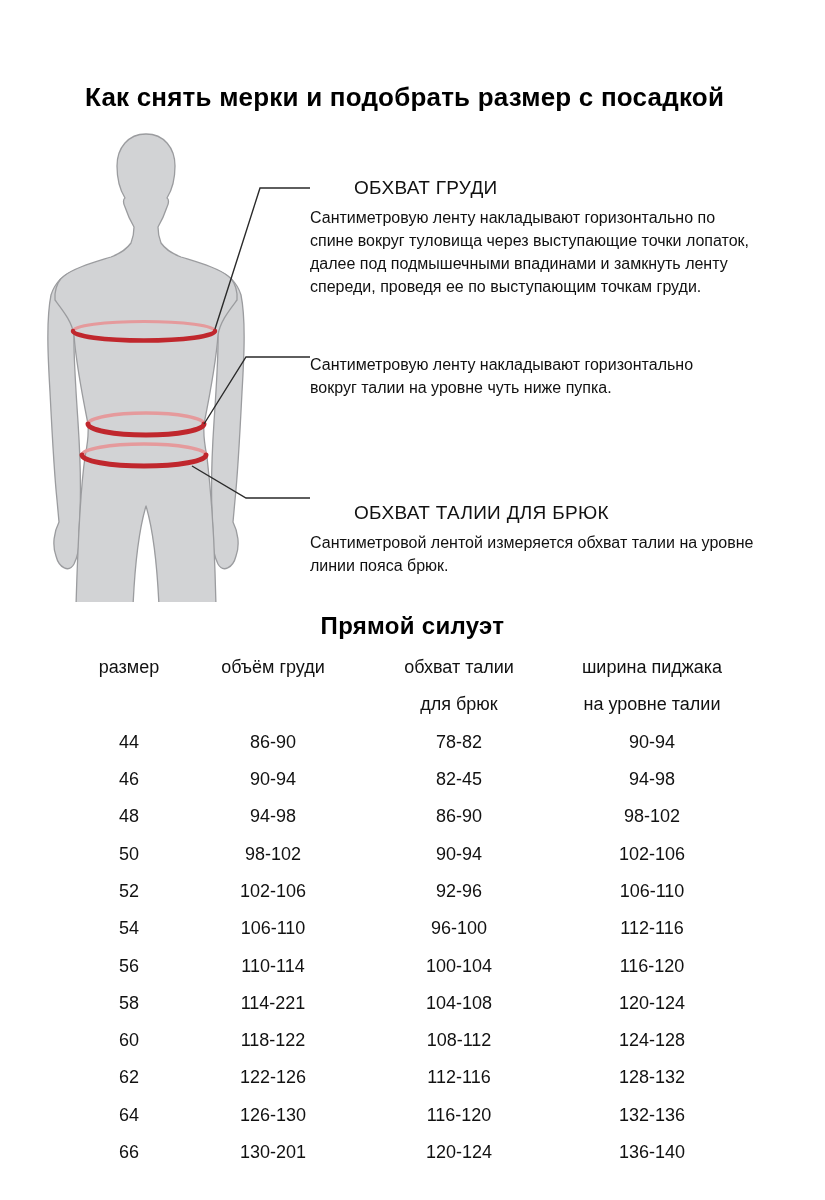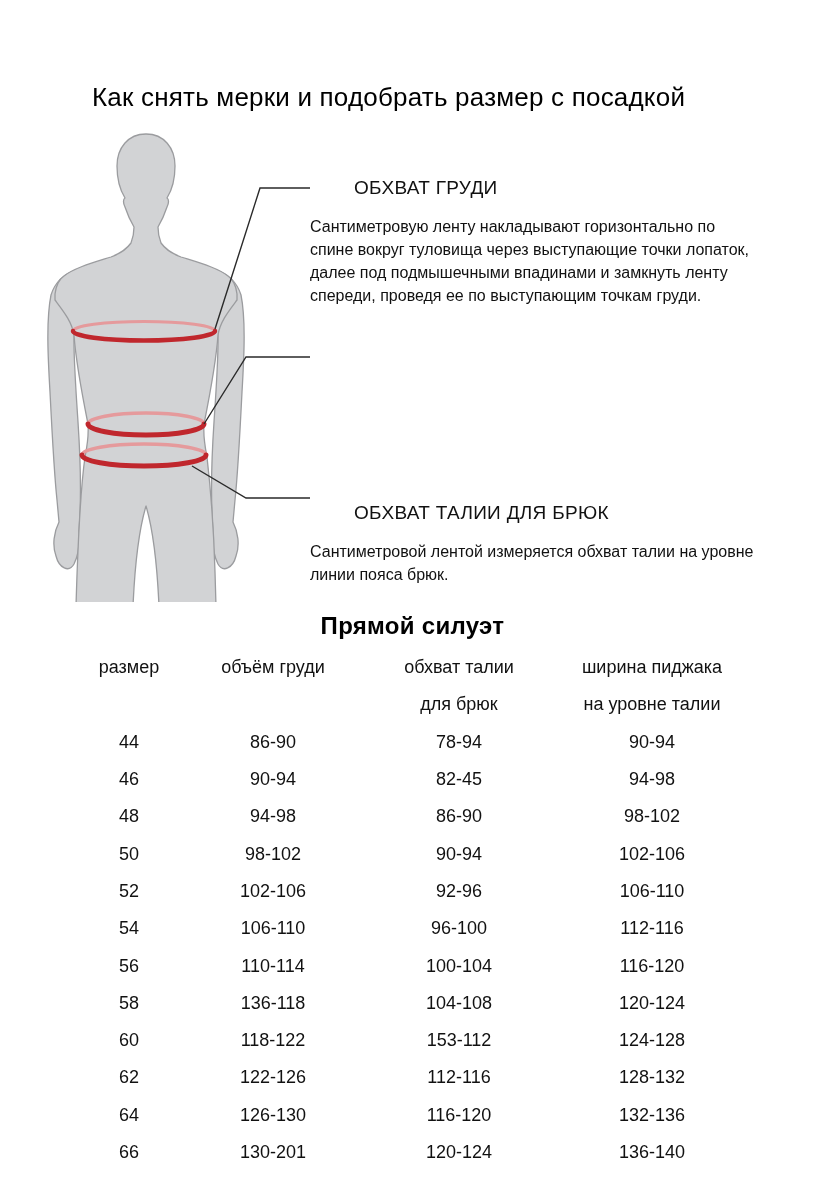--- a/index.html
+++ b/index.html
@@ -7,35 +7,35 @@
     width:825px; height:1200px;
     background:#ffffff;
     font-family:"Liberation Sans","DejaVu Sans",sans-serif;
     color:#1a1a1a;
     position:relative;
     overflow:hidden;
   }
   .page { position:absolute; inset:0; }
 
   .main-title {
-    position:absolute; left:92px; top:82px;
-    font-size:26px; font-weight:400; color:#000;
+    position:absolute; left:85px; top:82px;
+    font-size:26px; font-weight:700; color:#000;
     white-space:nowrap; letter-spacing:0.2px;
   }
 
   .figure-wrap { position:absolute; left:20px; top:132px; width:290px; height:470px; }
   .figure-wrap svg { display:block; }
 
   .section { position:absolute; left:310px; width:515px; }
   .section-heading {
     font-size:19px; font-weight:400; color:#111;
     letter-spacing:0.3px; white-space:nowrap;margin-left:44px;
   }
   .section-text {
-    margin-top:16px;
+    margin-top:7px;
     font-size:16px; line-height:23px; color:#111;
     white-space:pre-line;
   }
   .sec-1 { top:177px; }
   .sec-2 { top:346px; }
   .sec-3 { top:502px; }
 
   .table-title {
     position:absolute; left:0; top:612px; width:825px;
     text-align:center; font-size:24px; font-weight:700; color:#000;
@@ -147,20 +147,22 @@
 
   <div class="section sec-1">
     <div class="section-heading">ОБХВАТ ГРУДИ</div>
     <div class="section-text">Сантиметровую ленту накладывают горизонтально по
 спине вокруг туловища через выступающие точки лопаток,
 далее под подмышечными впадинами и замкнуть ленту
 спереди, проведя ее по выступающим точкам груди.</div>
   </div>
 
   <div class="section sec-2">
+    <div class="section-text">Сантиметровую  ленту накладывают горизонтально
+вокруг талии на уровне чуть ниже пупка.</div>
   </div>
 
   <div class="section sec-3">
     <div class="section-heading">ОБХВАТ ТАЛИИ ДЛЯ БРЮК</div>
     <div class="section-text">Сантиметровой лентой измеряется обхват талии на уровне
 линии пояса брюк.</div>
   </div>
 
   <div class="table-title">Прямой силуэт</div>
 
@@ -171,27 +173,27 @@
       <div class="tcell">обхват талии</div>
       <div class="tcell">ширина пиджака</div>
     </div>
     <div class="trow">
       <div class="tcell"></div>
       <div class="tcell"></div>
       <div class="tcell">для брюк</div>
       <div class="tcell">на уровне талии</div>
     </div>
 
-  <div class="trow"><div class="tcell">44</div><div class="tcell">86-90</div><div class="tcell">78-94</div><div class="tcell">90-94</div></div>
+  <div class="trow"><div class="tcell">44</div><div class="tcell">86-90</div><div class="tcell">78-82</div><div class="tcell">90-94</div></div>
       <div class="trow"><div class="tcell">46</div><div class="tcell">90-94</div><div class="tcell">82-45</div><div class="tcell">94-98</div></div>
       <div class="trow"><div class="tcell">48</div><div class="tcell">94-98</div><div class="tcell">86-90</div><div class="tcell">98-102</div></div>
       <div class="trow"><div class="tcell">50</div><div class="tcell">98-102</div><div class="tcell">90-94</div><div class="tcell">102-106</div></div>
       <div class="trow"><div class="tcell">52</div><div class="tcell">102-106</div><div class="tcell">92-96</div><div class="tcell">106-110</div></div>
       <div class="trow"><div class="tcell">54</div><div class="tcell">106-110</div><div class="tcell">96-100</div><div class="tcell">112-116</div></div>
       <div class="trow"><div class="tcell">56</div><div class="tcell">110-114</div><div class="tcell">100-104</div><div class="tcell">116-120</div></div>
-      <div class="trow"><div class="tcell">58</div><div class="tcell">136-118</div><div class="tcell">104-108</div><div class="tcell">120-124</div></div>
-      <div class="trow"><div class="tcell">60</div><div class="tcell">118-122</div><div class="tcell">153-112</div><div class="tcell">124-128</div></div>
+      <div class="trow"><div class="tcell">58</div><div class="tcell">114-221</div><div class="tcell">104-108</div><div class="tcell">120-124</div></div>
+      <div class="trow"><div class="tcell">60</div><div class="tcell">118-122</div><div class="tcell">108-112</div><div class="tcell">124-128</div></div>
       <div class="trow"><div class="tcell">62</div><div class="tcell">122-126</div><div class="tcell">112-116</div><div class="tcell">128-132</div></div>
       <div class="trow"><div class="tcell">64</div><div class="tcell">126-130</div><div class="tcell">116-120</div><div class="tcell">132-136</div></div>
       <div class="trow"><div class="tcell">66</div><div class="tcell">130-201</div><div class="tcell">120-124</div><div class="tcell">136-140</div></div>
     </div>
 
 </div>
 
 </body></html>

